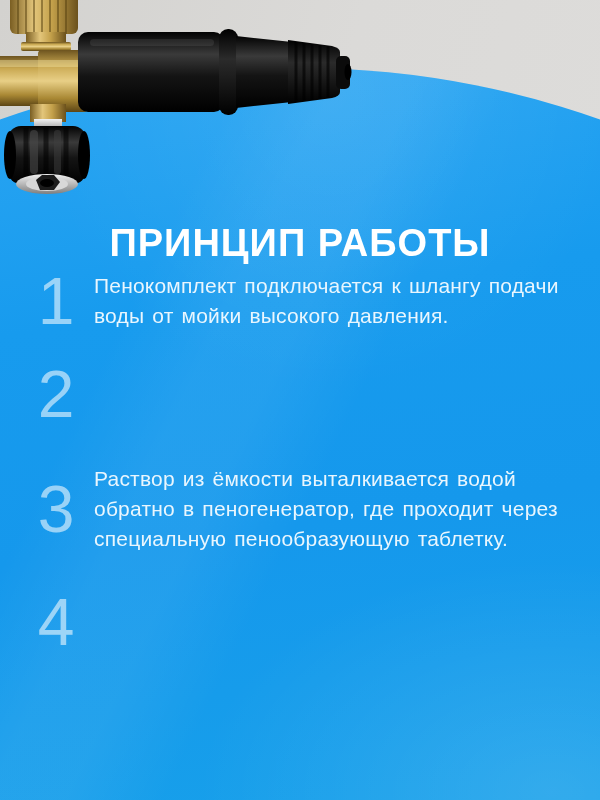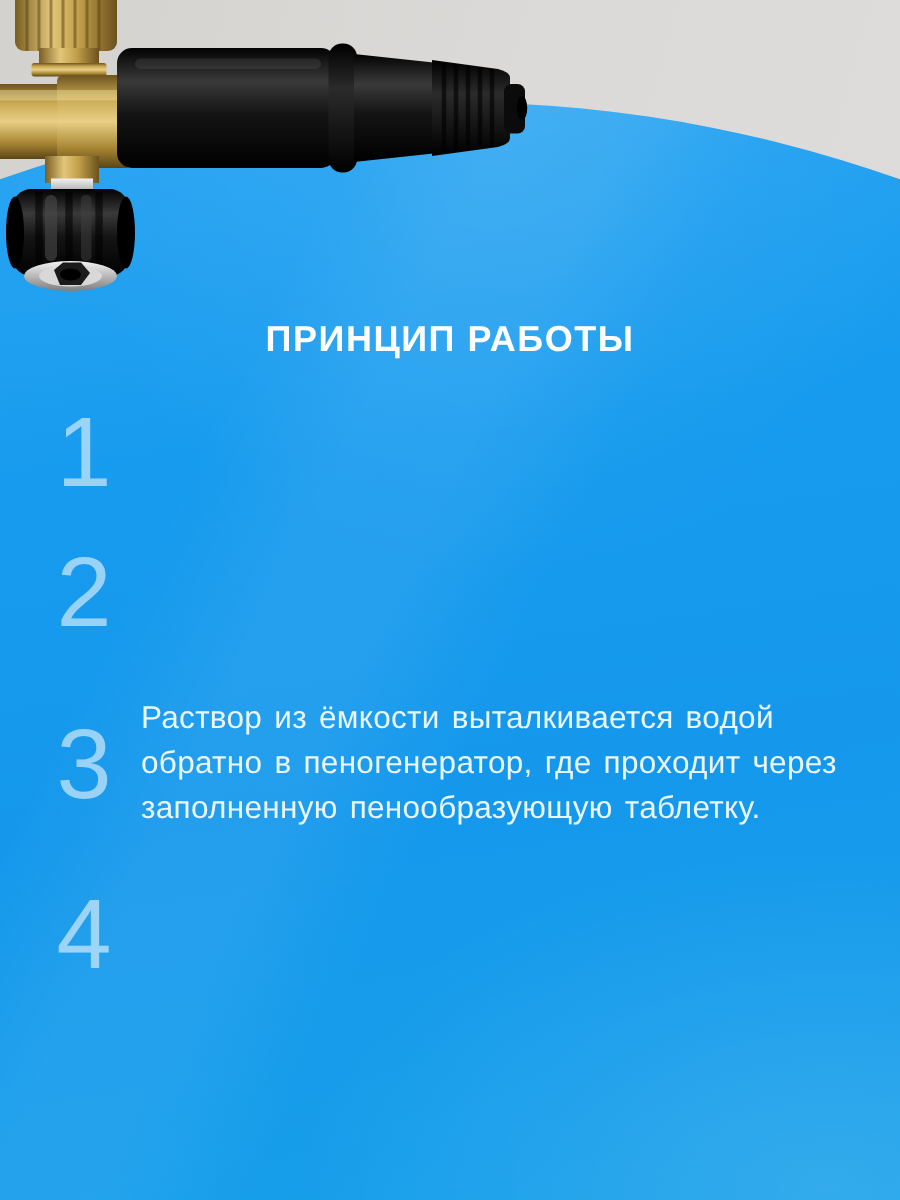--- a/index.html
+++ b/index.html
@@ -15,21 +15,21 @@
       radial-gradient(ellipse 520px 340px at 92% 99%, rgba(255,255,255,0.12), rgba(255,255,255,0) 68%),
       linear-gradient(116deg, rgba(255,255,255,0) 28%, rgba(255,255,255,0.06) 38%, rgba(255,255,255,0.06) 46%, rgba(255,255,255,0) 56%),
       radial-gradient(circle 420px at 55% 12%, rgba(255,255,255,0.07), rgba(255,255,255,0) 70%),
       linear-gradient(172deg,#2ea7f3 4%,#179bee 38%,#1598ec 64%,#17a0ea 100%);
     clip-path: ellipse(900px 900px at 300px 968px);
   }
   .product{position:absolute;left:0;top:0;width:352px;height:212px;}
   .title{
     position:absolute;left:0;right:0;top:199px;
     text-align:center;color:#ffffff;
-    font-size:24px;font-weight:700;letter-spacing:1px;line-height:1;
+    font-size:38px;font-weight:700;letter-spacing:1px;line-height:1;
   }
   .steps{position:absolute;left:26px;right:16px;top:268px;}
   .step{display:flex;align-items:center;}
   .step-1{margin-bottom:27px;}
   .step-2{margin-bottom:37px;}
   .step-3{margin-bottom:35px;}
   .step-num{
     flex:none;width:60px;margin-right:8px;text-align:center;
     font-size:66px;font-weight:300;line-height:1;
     color:rgba(255,255,255,0.56);
@@ -137,28 +137,30 @@
       <rect x="336" y="56" width="14" height="33" rx="5" fill="#0b0b0b"></rect>
       <ellipse cx="348" cy="72" rx="3.5" ry="8" fill="#000"></ellipse>
     </g>
   </svg>
 
   <h1 class="title">ПРИНЦИП РАБОТЫ</h1>
 
   <div class="steps">
     <div class="step step-1">
       <div class="step-num">1</div>
+      <div class="step-text">Пенокомплект подключается к шлангу подачи
+воды от мойки высокого давления.</div>
     </div>
     <div class="step step-2">
       <div class="step-num">2</div>
     </div>
     <div class="step step-3">
       <div class="step-num">3</div>
       <div class="step-text">Раствор из ёмкости выталкивается водой
 обратно в пеногенератор, где проходит через
-заполненную пенообразующую таблетку.</div>
+специальную пенообразующую таблетку.</div>
     </div>
     <div class="step step-4">
       <div class="step-num">4</div>
     </div>
   </div>
 
 </div>
 
 </body></html>

